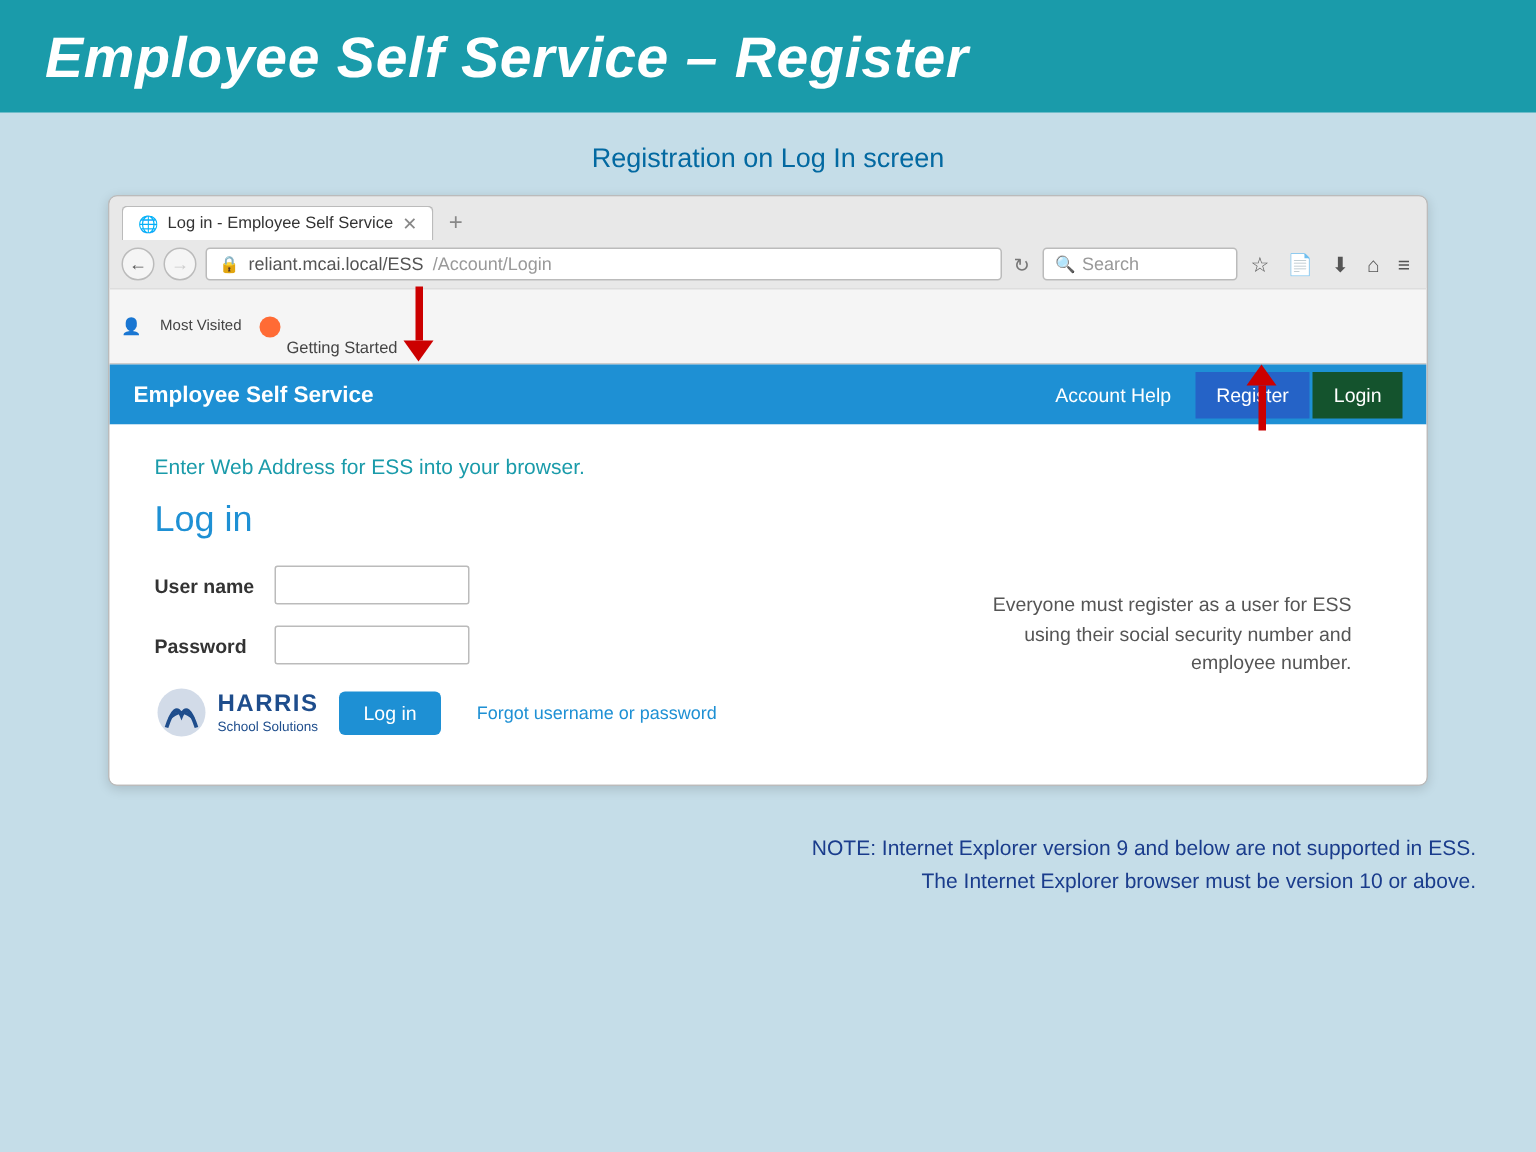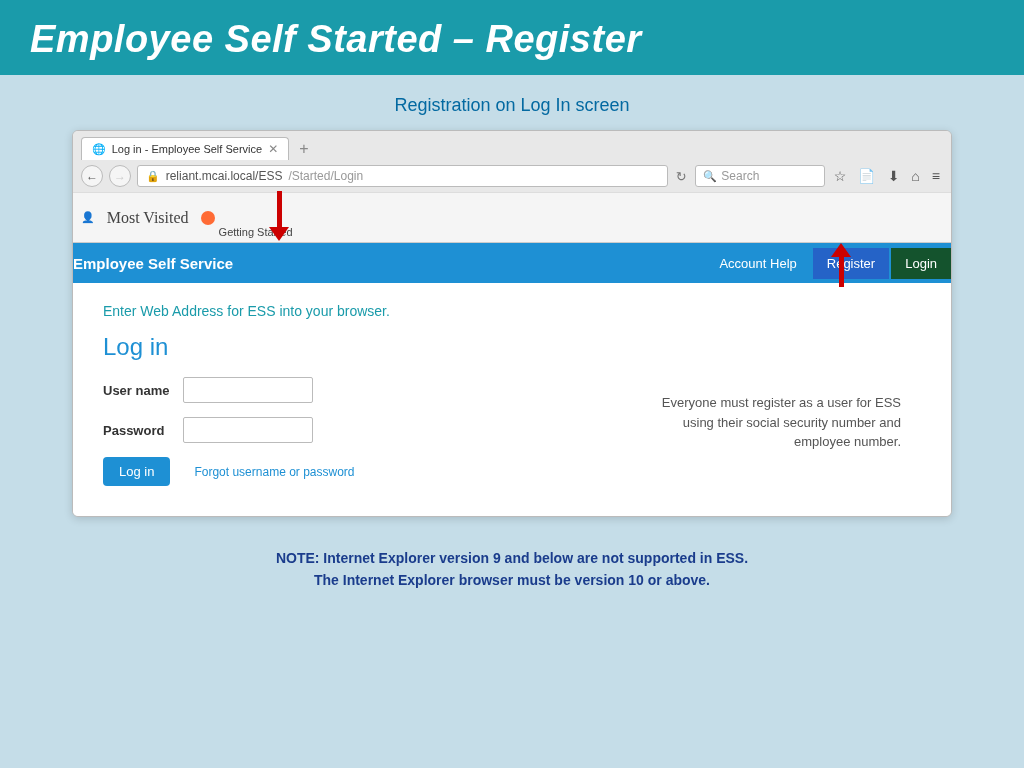--- a/index.html
+++ b/index.html
@@ -182,21 +182,21 @@
       border-radius: 50%;
       background: #ff6b35;
       display: inline-block;
     }
 
     
     .ess-navbar {
       background: #1e90d4;
       display: flex;
       align-items: center;
-      padding: 0 0;
+      padding: 0 16px;
       height: 40px;
     }
 
     .ess-brand {
       color: white;
       font-size: 15px;
       font-weight: bold;
       flex: 1;
     }
 
@@ -341,25 +341,25 @@
     .register-annotation {
       color: #555;
       font-size: 13px;
       text-align: right;
       line-height: 1.5;
       max-width: 260px;
     }
 
     
     .bottom-note {
-      text-align: center;
+      text-align: right;
       margin-top: 30px;
       color: #1a3c8c;
       font-size: 14px;
-      font-weight: bold;
+      font-weight: normal;
       line-height: 1.6;
     }
 
     .browser-inner-wrapper {
       position: relative;
     }
     .arrow-head-down {
       width: 0; height: 0;
       border-left: 10px solid transparent;
       border-right: 10px solid transparent;
@@ -373,21 +373,21 @@
     }
     .arrow-body {
       width: 5px;
       background: #cc0000;
     }
   </style>
 </head>
 <body>
 
 <div class="header-bar">
-  <h1 class="header-title">Employee Self Started – Register</h1>
+  <h1 class="header-title">Employee Self Service – Register</h1>
 </div>
 
 <div class="main-content">
 
   <p class="registration-label">Registration on Log In screen</p>
 
   <div class="browser-mockup">
     <div class="browser-chrome">
 
       <div class="browser-tab-bar">
@@ -399,41 +399,41 @@
         <span class="browser-new-tab">+</span>
       </div>
 
       <div class="browser-nav-bar">
         <div class="nav-btn">←</div>
         <div class="nav-btn" style="color:#ccc;">→</div>
 
         <div class="address-bar">
           <span style="font-size:11px;color:#888;">🔒</span>
           <span class="address-bar-domain">reliant.mcai.local/ESS</span>
-          <span class="address-bar-path">/Started/Login</span>
+          <span class="address-bar-path">/Account/Login</span>
         </div>
 
         <span class="refresh-btn">↻</span>
 
         <div class="search-bar">
           <span style="font-size:11px;color:#999;">🔍</span>
           <span style="font-size:12px;color:#999;">Search</span>
         </div>
 
         <span class="nav-icon-btn">☆</span>
         <span class="nav-icon-btn">📄</span>
         <span class="nav-icon-btn">⬇</span>
         <span class="nav-icon-btn">⌂</span>
         <span class="nav-icon-btn">≡</span>
       </div>
 
       <div class="bookmarks-bar">
         <span style="font-size:11px;">👤</span>
         <span class="bookmark-item">
-          <span style="font-size:16px;font-family:Liberation Serif, serif;">Most Visited</span>
+          <span style="font-size:10px;">Most Visited</span>
         </span>
         <span class="bookmark-item">
           <span class="bookmark-icon"></span>
           <span style="font-size:11px;margin-top:29px;">Getting Started</span>
         </span>
       </div>
     </div>
 
     <div class="browser-inner-wrapper" style="position:relative;">
 
@@ -470,20 +470,31 @@
               <input type="text" class="form-input" style="">
             </div>
 
             <div class="form-row">
               <label class="form-label">Password</label>
               <input type="password" class="form-input" style="">
             </div>
 
             <div class="footer-row">
 
+              <div class="harris-logo">
+                <svg class="harris-logo-icon" viewBox="0 0 36 36">
+                  <circle cx="18" cy="18" r="16" fill="#1e4d8c" opacity="0.2"></circle>
+                  <path d="M8,28 Q14,10 18,20 Q22,10 28,28" stroke="#1e4d8c" stroke-width="2.5" fill="none"></path>
+                  <path d="M10,22 Q18,14 26,22" stroke="#1e4d8c" stroke-width="2" fill="none"></path>
+                </svg>
+                <div class="harris-logo-text">
+                  <span class="harris-name">HARRIS</span>
+                  <span class="harris-sub">School Solutions</span>
+                </div>
+              </div>
 
               <button class="login-btn">Log in</button>
 
               <a class="forgot-link">Forgot username or password</a>
             </div>
           </div>
 
           <div class="arrow-register-container" style="flex:0 0 280px; padding-top: 60px;">
             <p class="register-annotation">Everyone must register as a user for ESS using their social security number and employee number.</p>
           </div>

